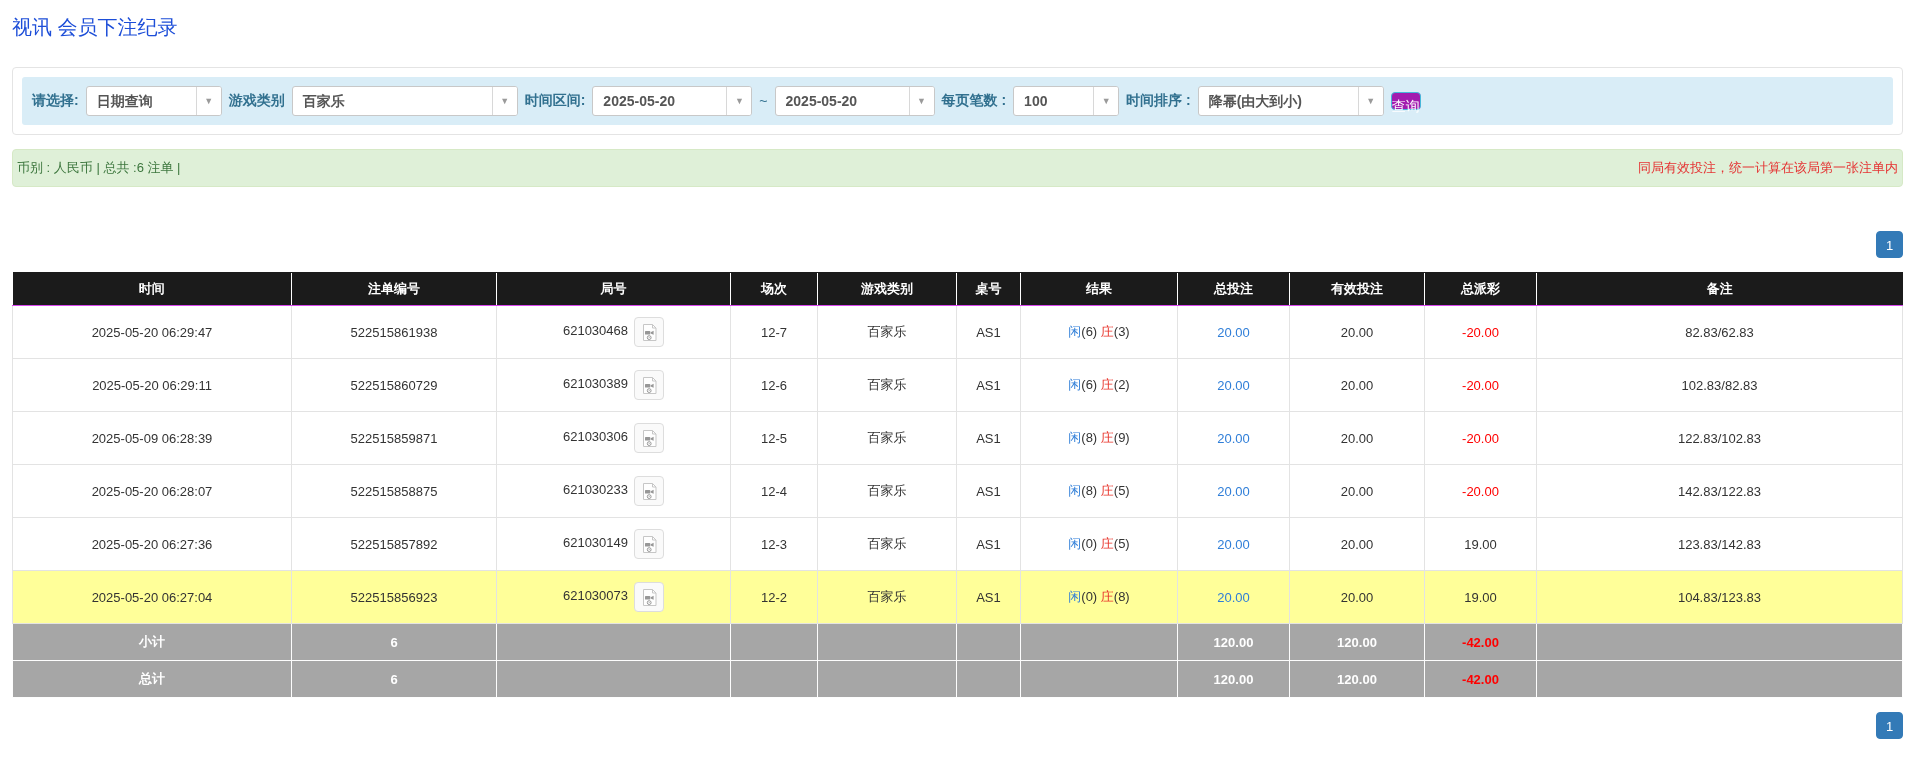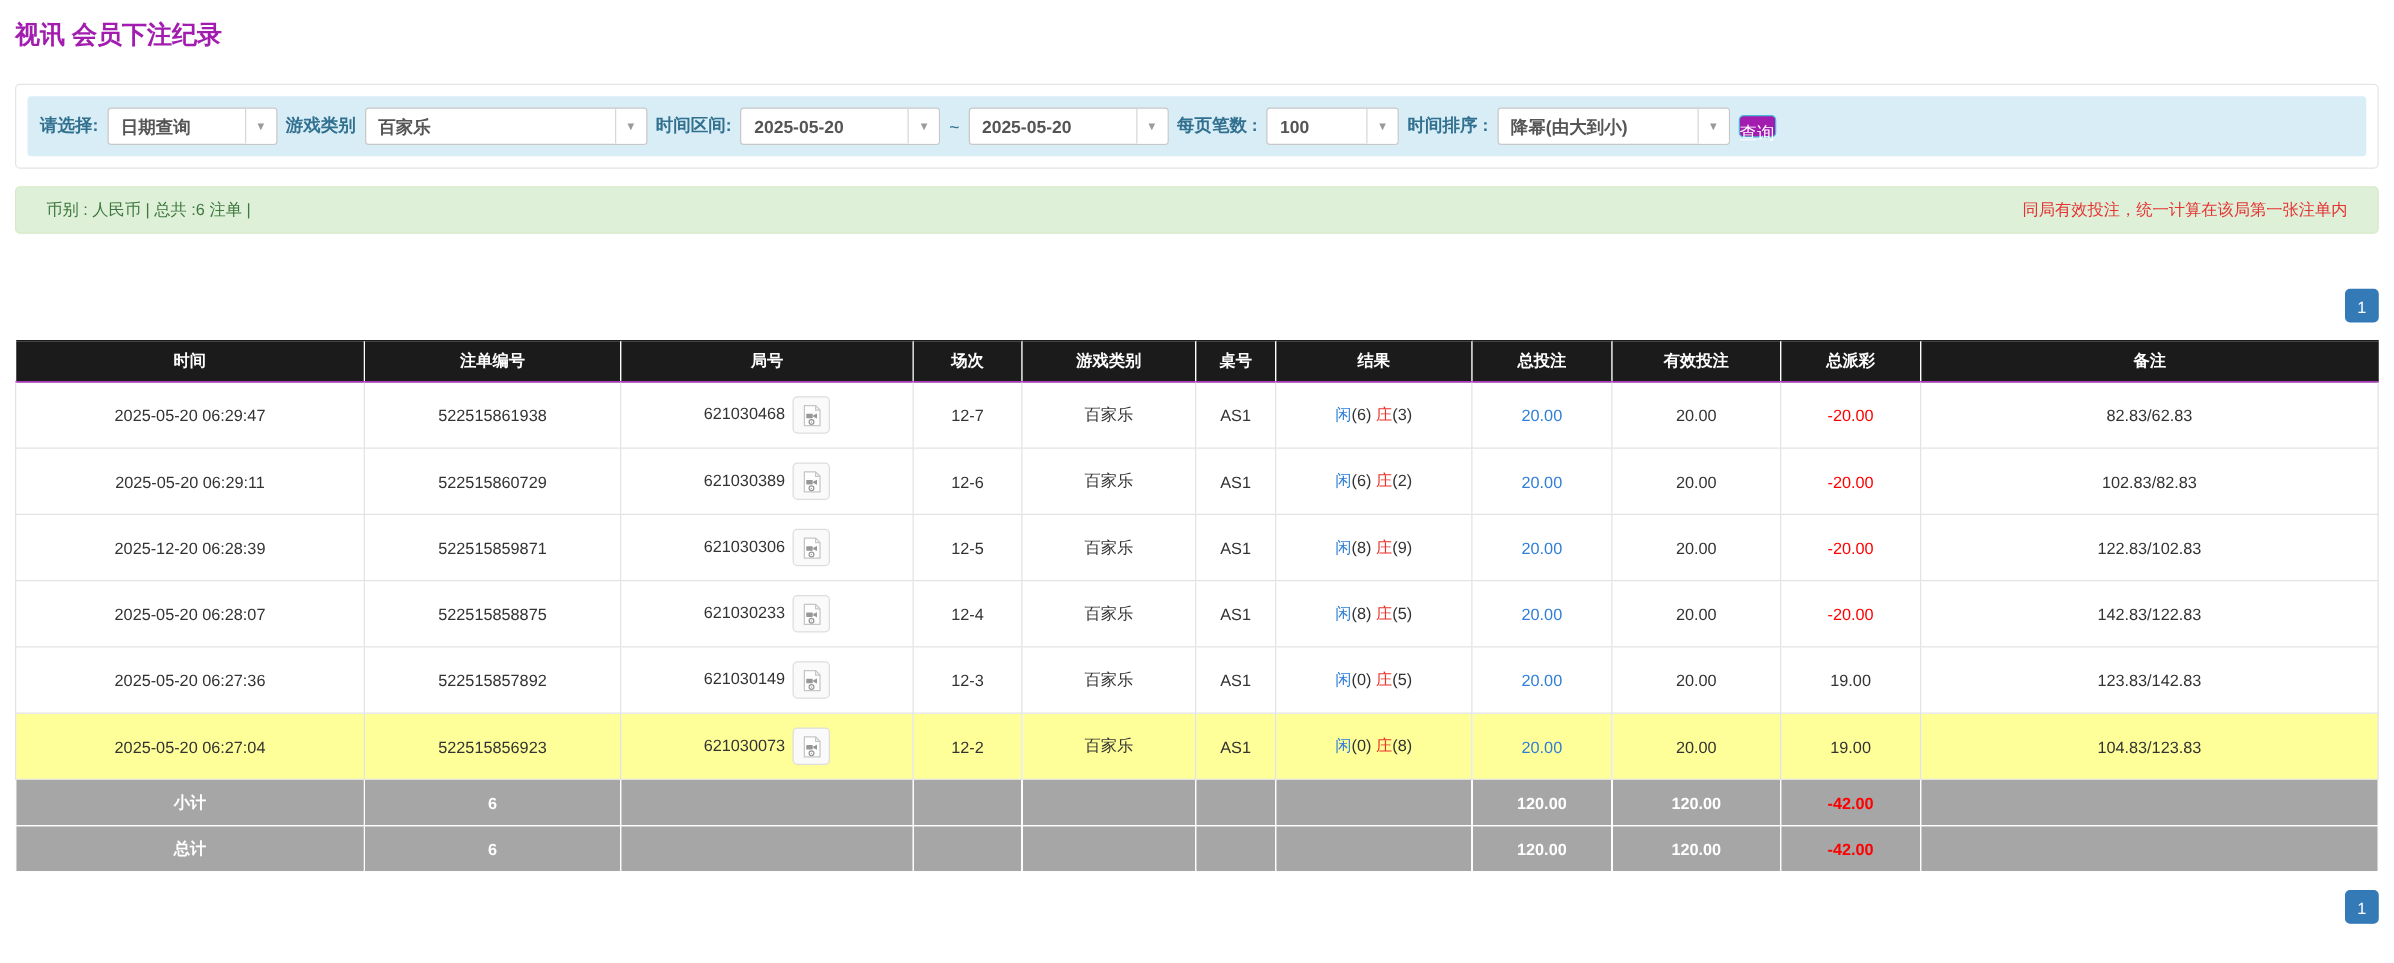--- a/index.html
+++ b/index.html
@@ -3,21 +3,21 @@
 <meta charset="utf-8">
 <style>
   * { box-sizing: border-box; }
   html,body { margin:0; padding:0; background:#fff; }
   body {
     width:1915px; height:770px;
     padding:10px 12px;
     font-family:"Liberation Sans","DejaVu Sans",sans-serif;
     font-size:13px; color:#333;
   }
-  .page-title { font-size:20px; color:#a21caf; margin:4px 0 12px 0; font-weight:700; }
+  .page-title { font-size:20px; color:#1d4ed8; margin:4px 0 12px 0; font-weight:400; }
 
   
   .filter-panel {
     border:1px solid #e4e4e4; border-radius:4px;
     padding:9px; margin-bottom:14px; background:#fff;margin-top:26px;
   }
   .filter-bar {
     background:#d9edf7; border-radius:3px;
     padding:9px 10px; display:flex; align-items:center; gap:7px;
     min-height:48px;
@@ -35,21 +35,21 @@
   }
   .tilde { color:#31708f; font-size:14px; }
   .btn-search {
     background:#a21caf; color:#fff; border:1px solid #46b8da; border-radius:4px;
     font-size:14px; padding:5px 0; height:18px; cursor:pointer;
   }
 
   
   .alert-success {
     background:#dff0d8; border:1px solid #d6e9c6; border-radius:4px;
-    padding:9px 24px; display:flex; justify-content:space-between; align-items:center;
+    padding:9px 4px; display:flex; justify-content:space-between; align-items:center;
     color:#3c763d; font-size:13px; margin-bottom:12px;
   }
   .alert-note { color:#e53333; }
 
   
   .pager-row { text-align:right; margin:44px 0 14px 0; }
   .pager-row.bottom { margin:14px 0 0 0; }
   .page-btn {
     display:inline-block; min-width:27px; height:27px; line-height:27px;
     background:#337ab7; color:#fff; border:1px solid #337ab7; border-radius:4px;
@@ -217,21 +217,21 @@
     <td>
       <span class="res-p">闲</span><span>(6)</span>
       <span class="res-b">庄</span><span>(2)</span>
     </td>
     <td><a class="blue-link">20.00</a></td>
     <td>20.00</td>
     <td class="neg">-20.00</td>
     <td>102.83/82.83</td>
   </tr>
       <tr>
-    <td>2025-12-20 06:28:39</td>
+    <td>2025-05-09 06:28:39</td>
     <td>522515859871</td>
     <td>
       <span>621030306</span><button class="video-btn">
             <svg width="17" height="19" viewBox="0 0 17 19">
         <path d="M2.5 1.5 h9 l3.5 3.5 v12.5 h-12.5 z" fill="#fefefe" stroke="#c6c6c6" stroke-width="1"></path>
         <path d="M11.5 1.5 v3.5 h3.5" fill="none" stroke="#c6c6c6" stroke-width="1"></path>
         <rect x="4" y="8" width="5.2" height="3.6" rx="0.6" fill="#979797"></rect>
         <path d="M9.6 9.2 l3 -1.4 v4 l-3 -1.4 z" fill="#979797"></path>
         <circle cx="8.2" cy="14.6" r="1.9" fill="none" stroke="#979797" stroke-width="1"></circle>
         <circle cx="8.2" cy="14.6" r="0.5" fill="#979797"></circle>

